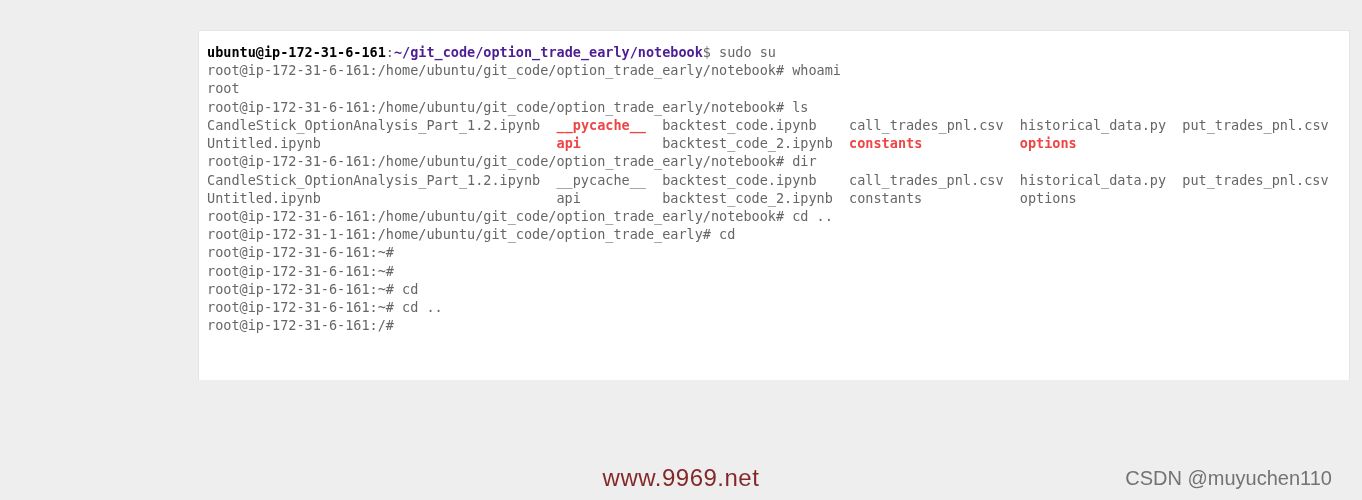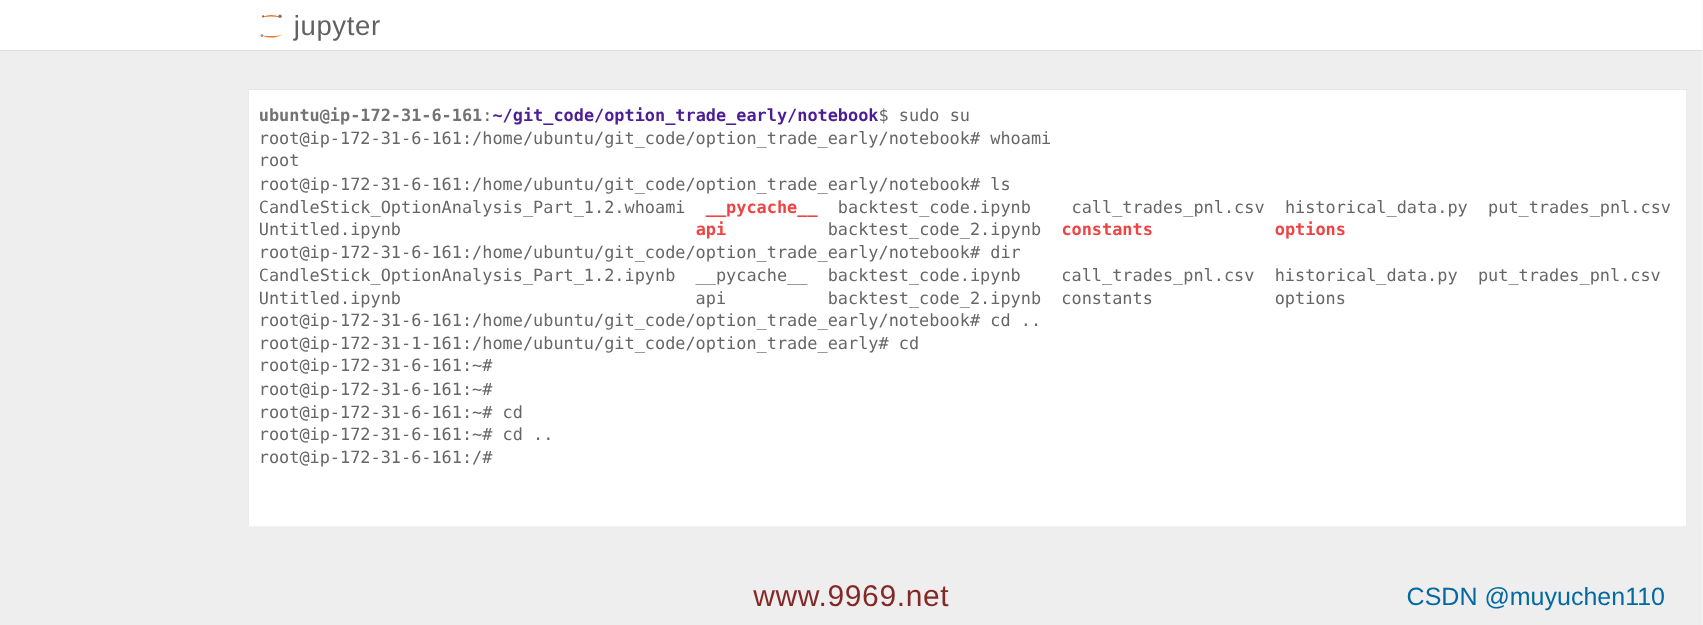--- a/index.html
+++ b/index.html
@@ -69,73 +69,57 @@
       font-family: "DejaVu Sans Mono", Consolas, "Courier New", monospace;
       font-size: 13.5px;
       line-height: 1.35;
       white-space: pre;
       min-height: 350px;
       border-left: 1px solid #e5e5e5;
       border-right: 1px solid #e5e5e5;
       border-top: 1px solid #e5e5e5;
       overflow: hidden;
     }
-    .term-user { color: #737373; font-weight: bold; }
+    .term-user { color: #000000; font-weight: bold; }
     .term-path { color: #4c1d95; font-weight: bold; }
     .term-dir { color: #ef4444; font-weight: bold; }
     .term-txt { color: #666; }
     .watermark-center {
       position: absolute;
       bottom: 8px;
       left: 50%;
       transform: translateX(-50%);
       color: #7f1d1d;
       font-size: 24px;
       font-weight: 400;
       letter-spacing: 0.5px;
       opacity: 0.95;
     }
     .watermark-right {
       position: absolute;
       bottom: 10px;
       right: 30px;
-      color: #0369a1;
+      color: #737373;
       font-size: 20px;
       font-weight: 300;
     }
   </style>
 </head>
 <body>
 
 <div class="app-container">
-  <div class="header">
-    <div class="header-inner">
-      <div class="logo">
-        <span class="logo-icon">
-          <svg viewBox="0 0 24 24" width="24" height="24">
-            <path d="M12 3 C7 3 3.5 5.5 3.5 5.5 C5 4.8 8 4.2 12 4.2 C16 4.2 19 4.8 20.5 5.5 C20.5 5.5 17 3 12 3 Z" fill="#f37626"></path>
-            <path d="M12 21 C17 21 20.5 18.5 20.5 18.5 C19 19.2 16 19.8 12 19.8 C8 19.8 5 19.2 3.5 18.5 C3.5 18.5 7 21 12 21 Z" fill="#f37626"></path>
-            <circle cx="19" cy="4" r="1.4" fill="#767676"></circle>
-            <circle cx="4.5" cy="19.5" r="1.1" fill="#9e9e9e"></circle>
-            <circle cx="5.5" cy="4" r="0.8" fill="#616161"></circle>
-          </svg>
-        </span>
-        <span class="logo-text">jupyter</span>
-      </div>
-    </div>
-  </div>
 
 </div>
 
 <div class="terminal-container">
   <div class="terminal"><span class="term-user">ubuntu@ip-172-31-6-161</span><span class="term-txt">:</span><span class="term-path">~/git_code/option_trade_early/notebook</span><span class="term-txt">$ </span><span class="term-txt">sudo su</span>
 <span class="term-txt">root@ip-172-31-6-161:/home/ubuntu/git_code/option_trade_early/notebook# whoami</span>
 <span class="term-txt">root</span>
 <span class="term-txt">root@ip-172-31-6-161:/home/ubuntu/git_code/option_trade_early/notebook# ls</span>
-<span class="term-txt">CandleStick_OptionAnalysis_Part_1.2.whoami  </span><span class="term-dir">__pycache__</span><span class="term-txt">  backtest_code.ipynb    call_trades_pnl.csv  historical_data.py  put_trades_pnl.csv</span>
+<span class="term-txt">CandleStick_OptionAnalysis_Part_1.2.ipynb  </span><span class="term-dir">__pycache__</span><span class="term-txt">  backtest_code.ipynb    call_trades_pnl.csv  historical_data.py  put_trades_pnl.csv</span>
 <span class="term-txt">Untitled.ipynb                             </span><span class="term-dir">api</span><span class="term-txt">          backtest_code_2.ipynb  </span><span class="term-dir">constants</span><span class="term-txt">            </span><span class="term-dir">options</span>
 <span class="term-txt">root@ip-172-31-6-161:/home/ubuntu/git_code/option_trade_early/notebook# dir</span>
 <span class="term-txt">CandleStick_OptionAnalysis_Part_1.2.ipynb  __pycache__  backtest_code.ipynb    call_trades_pnl.csv  historical_data.py  put_trades_pnl.csv</span>
 <span class="term-txt">Untitled.ipynb                             api          backtest_code_2.ipynb  constants            options</span>
 <span class="term-txt">root@ip-172-31-6-161:/home/ubuntu/git_code/option_trade_early/notebook# cd ..</span>
 <span class="term-txt">root@ip-172-31-1-161:/home/ubuntu/git_code/option_trade_early# cd</span>
 <span class="term-txt">root@ip-172-31-6-161:~#</span>
 <span class="term-txt">root@ip-172-31-6-161:~#</span>
 <span class="term-txt">root@ip-172-31-6-161:~# cd</span>
 <span class="term-txt">root@ip-172-31-6-161:~# cd ..</span>

